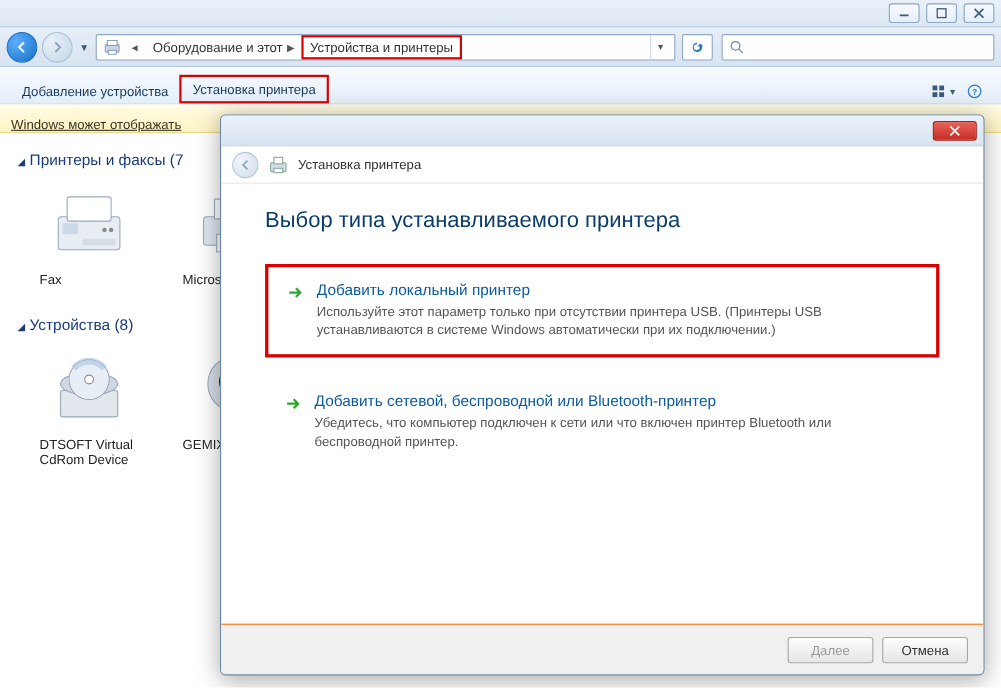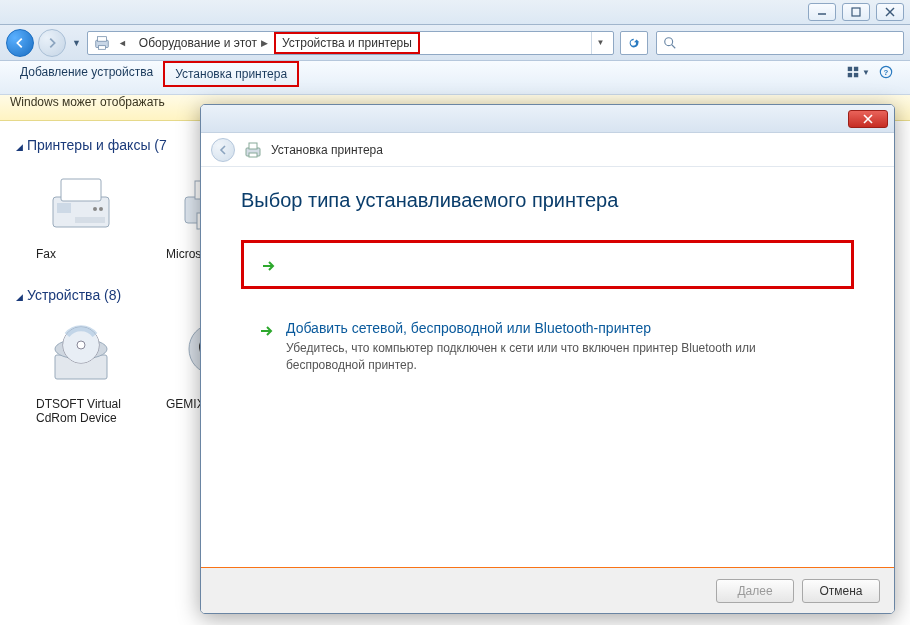--- a/index.html
+++ b/index.html
@@ -22,29 +22,29 @@
 .bc-iconbox { width: 20px; height: 20px; display: flex; align-items: center; justify-content: center; }
 .bc-highlight { border: 2px solid #d80000; margin: -2px 0; }
 .addr-drop { width: 18px; height: 22px; border-left: 1px solid #cdd9e6; display: flex; align-items: center; justify-content: center; font-size: 8px; color: #555; }
 .refresh { width: 28px; height: 24px; border: 1px solid #8fa8c4; background: #fff; border-radius: 2px; display: flex; align-items: center; justify-content: center; margin-left: 2px; }
 .refresh svg { width: 14px; height: 14px; color: #2a7ac0; }
 .searchbox { width: 248px; height: 24px; background: #fff; border: 1px solid #8fa8c4; border-radius: 2px; display: flex; align-items: center; padding: 0 6px; font-size: 12px; color: #888; font-style: italic; margin-left: 4px; }
 .searchbox input { border: none; outline: none; flex: 1; font-style: italic; color: #888; font-size: 12px; }
 .searchbox svg { width: 14px; height: 14px; color: #6a87a6; }
 
 
-.cmdbar { height: 34px; background: linear-gradient(#f7fbff,#e4eef8); border-bottom: 1px solid #c8d6e6; display: flex; align-items: flex-start; padding: 0 10px; font-size: 12px; color: #1a3a5c; }
+.cmdbar { height: 34px; background: linear-gradient(#f7fbff,#e4eef8); border-bottom: 1px solid #c8d6e6; display: flex; align-items: flex-end; padding: 0 10px; font-size: 12px; color: #1a3a5c; }
 .cmditem { padding: 4px 10px; cursor: pointer; }
 .cmditem.highlight { border: 2px solid #d80000; }
 .cmdspacer { flex: 1; }
 .cmdicon { width: 28px; height: 22px; display: flex; align-items: center; justify-content: center; color: #3c5a7a; border: 1px solid transparent; border-radius: 2px; }
 .cmdicon svg { width: 14px; height: 14px; }
 
 
-.infobar { height: 26px; background: linear-gradient(#fffbe6,#fff4c2); border-bottom: 1px solid #e6d98a; display: flex; align-items: flex-start; padding: 0 10px; font-size: 12px; color: #3a3520; }
+.infobar { height: 26px; background: linear-gradient(#fffbe6,#fff4c2); border-bottom: 1px solid #e6d98a; display: flex; align-items: flex-end; padding: 0 10px; font-size: 12px; color: #3a3520; text-decoration: underline; }
 
 
 .content { position: relative; padding: 10px 16px; height: calc(625px - 25px - 36px - 34px - 26px); overflow: hidden; }
 .section-header { font-size: 14px; color: #1a3a7a; padding: 6px 0; cursor: pointer; }
 .section-header .tri { font-size: 9px; margin-right: 4px; }
 .icongrid { display: flex; gap: 40px; padding: 10px 6px 20px 20px; }
 .iconcell { width: 90px; text-align: left; font-size: 12px; color: #222; }
 .iconcell .iconimg { width: 72px; height: 72px; margin: 0 auto 6px; display: flex; align-items: center; justify-content: center; position: relative; }
 .badge-check { position: absolute; bottom: -2px; right: 28px; width: 20px; height: 20px; border-radius: 50%; background: #2da82d; border: 2px solid #fff; display: flex; align-items: center; justify-content: center; color: #fff; font-size: 11px; }
 
@@ -248,20 +248,24 @@
   </div>
   <div class="dlg-body">
     <div class="dlg-heading">Выбор типа устанавливаемого принтера</div>
 
     <div class="option highlight">
       <div class="arrow">
           <svg viewBox="0 0 14 14">
             <path d="M2 7 H11 M8 3 L12 7 L8 11" fill="none" stroke="currentColor" stroke-width="2"></path>
           </svg>
         </div>
+      <div>
+        <div class="option-title">Добавить локальный принтер</div>
+        <div class="option-desc">Используйте этот параметр только при отсутствии принтера USB. (Принтеры USB устанавливаются в системе Windows автоматически при их подключении.)</div>
+      </div>
     </div>
 
     <div class="option">
       <div class="arrow">
           <svg viewBox="0 0 14 14">
             <path d="M2 7 H11 M8 3 L12 7 L8 11" fill="none" stroke="currentColor" stroke-width="2"></path>
           </svg>
         </div>
       <div>
         <div class="option-title">Добавить сетевой, беспроводной или Bluetooth-принтер</div>

